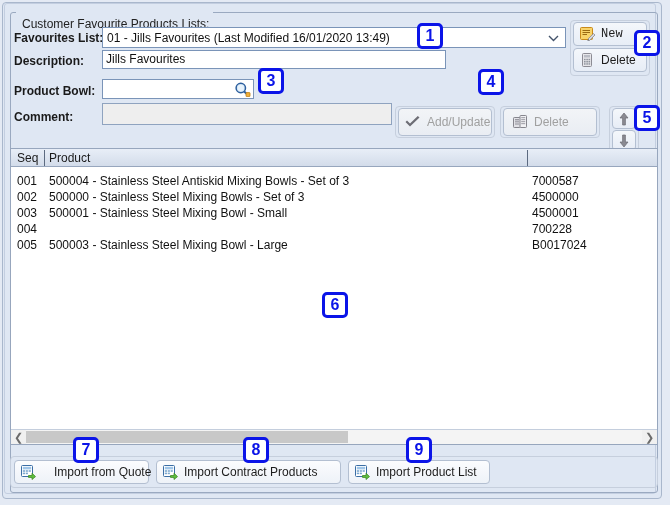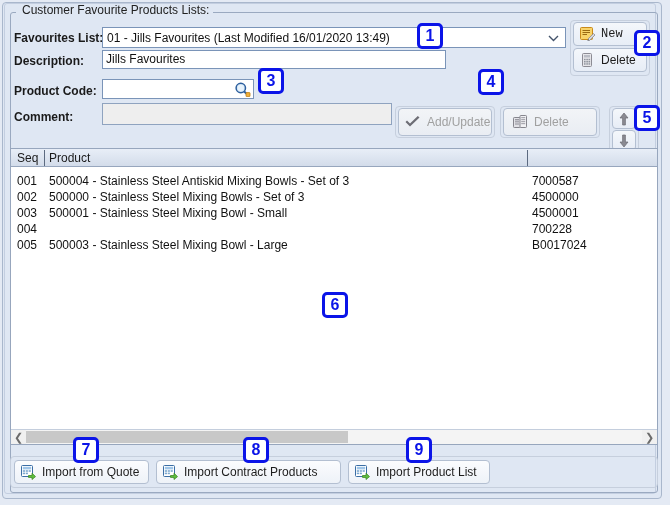--- a/index.html
+++ b/index.html
@@ -42,21 +42,21 @@
     border: 1px solid #9aa9c0;
     border-top: 1px solid #9aa9c0;
     border-radius: 3px;
     box-sizing: border-box;
     background: transparent;
   }
   .groupbox-title {
     position: absolute;
     left: 18px; top: 4px;
     background: #dfe7f3;
-    padding: 0 4px;
+    padding: 14px 4px;
     font-size: 12px;
     color: #222222;
     line-height: 13px;
     white-space: nowrap;
   }
   .gb-title-mask {
     position: absolute;
     left: 16px; top: 11px;
     width: 196px; height: 3px;
     background: #dfe7f3;
@@ -307,21 +307,21 @@
         <rect x="7.3" y="9" width="1.6" height="1.5" fill="#8f949d"></rect>
         <rect x="9.5" y="9" width="1.6" height="1.5" fill="#8f949d"></rect>
         <rect x="5" y="11.2" width="1.6" height="1.5" fill="#8f949d"></rect>
         <rect x="7.3" y="11.2" width="1.6" height="1.5" fill="#8f949d"></rect>
         <rect x="9.5" y="11.2" width="1.6" height="1.5" fill="#8f949d"></rect>
       </svg>
     </span>
     <span class="lbl">Delete</span>
   </div>
 
-  <div class="flabel" style="left:14px; top:84px;">Product Code:</div>
+  <div class="flabel" style="left:14px; top:84px;">Product Bowl:</div>
 
   <div class="field" style="left:102px; top:79px; width:152px; height:20px;" title=""></div>
 
   <div style="position:absolute; left:233px; top:81px; width:18px; height:16px;">
     <svg width="18" height="16" viewBox="0 0 18 16">
       <circle cx="7.8" cy="7" r="4.7" fill="#cfe3f3" stroke="#2d5f9e" stroke-width="1.5"></circle>
       <circle cx="7.8" cy="7" r="3.2" fill="#e8f3fc" stroke="none"></circle>
       <line x1="11.2" y1="10.4" x2="14.4" y2="13.4" stroke="#2d5f9e" stroke-width="2"></line>
       <rect x="13" y="11.6" width="4" height="4" rx="0.6" fill="#f2b03a" stroke="#bb7d14" stroke-width="0.8"></rect>
     </svg>
@@ -421,21 +421,21 @@
         <span class="chev">❮</span>
       </div>
       <div class="hs-btn hs-right">
         <span class="chev">❯</span>
       </div>
     </div>
   </div>
 
   <div class="bottom-bar"></div>
 
-  <div class="btn plain" style="left:14px; top:460px; width:135px; height:24px;">
+  <div class="btn plain" style="left:14px; top:460px; width:135px; height:24px;gap:12px;">
     <span class="icon">
       <svg width="16" height="16" viewBox="0 0 16 16">
         <rect x="1.5" y="1.5" width="11" height="11" rx="1" fill="#ffffff" stroke="#3b6ea5" stroke-width="1"></rect>
         <rect x="2.8" y="2.8" width="8.4" height="2.6" fill="#9fc5e8"></rect>
         <rect x="2.8" y="6.2" width="2.2" height="1.6" fill="#7aa7cf"></rect>
         <rect x="5.7" y="6.2" width="2.2" height="1.6" fill="#7aa7cf"></rect>
         <rect x="8.6" y="6.2" width="2.2" height="1.6" fill="#7aa7cf"></rect>
         <rect x="2.8" y="8.6" width="2.2" height="1.6" fill="#7aa7cf"></rect>
         <rect x="5.7" y="8.6" width="2.2" height="1.6" fill="#7aa7cf"></rect>
         <path d="M8.5 11.5 L12 11.5 L12 9.2 L15.5 12.6 L12 15.5 L12 13.4 L8.5 13.4 Z" fill="#5fbf3f" stroke="#3d8a26" stroke-width="0.8"></path>

